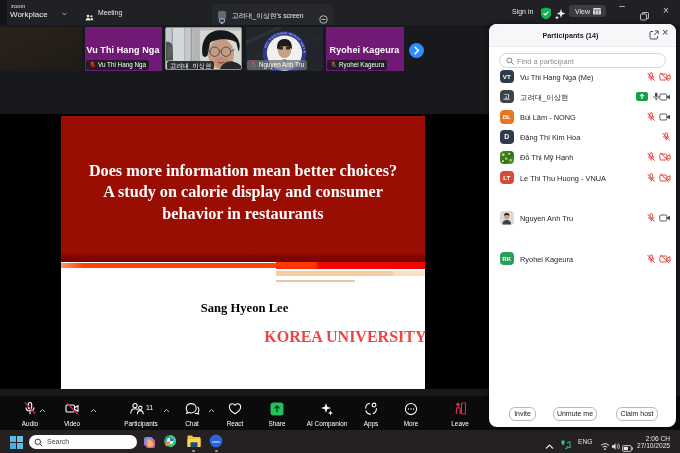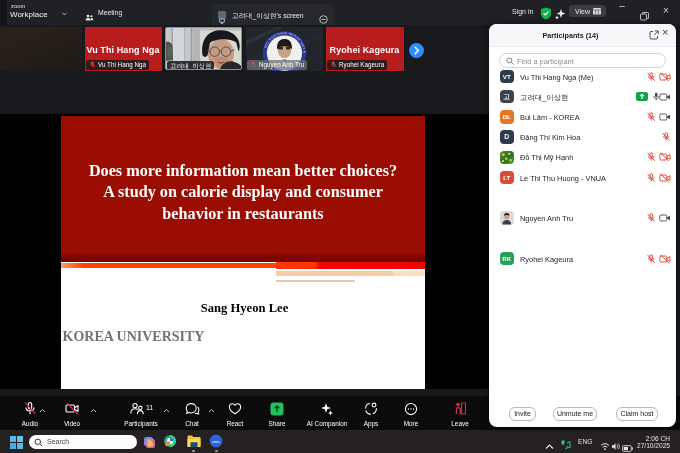--- a/index.html
+++ b/index.html
@@ -13,34 +13,34 @@
   .tchev{left:61px;top:9.5px;color:#cfcfcf;font-size:8px;}
   .tmeet{left:98px;top:9px;font-size:6.8px;color:#e8e8e8;}
   #tab{left:212px;top:4px;width:122px;height:21px;background:#26282d;border-radius:7px 7px 0 0;}
   .tabtxt{left:20px;top:7px;font-size:6.8px;color:#ececec;}
   .signin{left:512px;top:8px;font-size:7px;color:#e8e8e8;}
   .viewpill{left:569px;top:5px;width:37px;height:12px;background:#3a3c41;border-radius:3px;}
   .viewtxt{left:6px;top:2.5px;font-size:7px;color:#e8e8e8;}
   .wmin{left:613px;top:0px;width:18px;height:22px;color:#d0d0d0;font-size:10px;text-align:center;}
   
   #strip{left:0;top:25px;width:680px;height:89px;background:#17191c;}
-  .tile{top:2px;height:44px;background:#b91c1c;border-radius:0px;overflow:hidden;}
+  .tile{top:2px;height:44px;background:#701a75;border-radius:0px;overflow:hidden;}
   .bigname{width:100%;text-align:center;top:17.5px;font-size:9px;font-weight:bold;color:#fff;letter-spacing:.1px;}
   .lbl{left:1.5px;bottom:1.5px;height:9.5px;background:rgba(25,27,30,.88);border-radius:2.5px;color:#fff;font-size:6.3px;line-height:9.5px;padding:0 3px;white-space:nowrap;position:absolute;}
   
   #stage{left:0;top:113px;width:490px;height:276px;background:#000;}
   #slide{left:61px;top:3px;width:364px;height:273px;background:#fff;}
   .redblock{left:0;top:0px;width:364px;height:145.5px;background:linear-gradient(180deg,#990d03 0%,#990d03 94%,#840601 96%,#700200 100%);}
   .slidetitle{left:0;top:45.2px;width:364px;text-align:center;color:#fff;font-family:"Liberation Serif",serif;font-weight:bold;font-size:16.2px;line-height:21.2px;}
   .bar1{left:0;top:146.5px;width:364px;height:5px;background:linear-gradient(90deg,#ff9a66 0%,#ff4503 6%,#ff4503 100%);}
   .bar2{left:215px;top:145.5px;width:149px;height:7px;background:linear-gradient(90deg,#ff3508 0%,#ff3508 26%,#ee0700 29%,#ee0700 100%);}
   .bar3{left:215px;top:155.3px;width:149px;height:5px;background:linear-gradient(90deg,#f5cda4 0%,#f5cda4 78%,#f8dfc2 80%,#f8dfc2 100%);}
   .bar4{left:215px;top:163.8px;width:79px;height:2px;background:#e5c9a5;}
   .author{left:1.5px;top:184.5px;line-height:14px;width:364px;text-align:center;color:#000;font-family:"Liberation Serif",serif;font-weight:bold;font-size:12.6px;}
-  .univ{left:1.5px;top:213.5px;line-height:14px;width:364px;text-align:left;color:#737373;font-family:"Liberation Serif",serif;font-weight:bold;font-size:14px;}
+  .univ{left:1.5px;top:213.5px;line-height:14px;width:364px;text-align:right;color:#ef4444;font-family:"Liberation Serif",serif;font-weight:bold;font-size:16px;}
   
   #toolbar{left:0;top:396px;width:680px;height:34px;background:#0b0b0d;}
   .tbtn{top:3px;width:60px;height:30px;text-align:center;}
   .tlbl{width:100%;top:21px;font-size:6.4px;color:#fff;text-align:center;position:absolute;left:0;}
   .ticon{width:100%;top:2px;height:16px;position:absolute;left:0;line-height:12px;}
   .tchv{position:absolute;top:9px;line-height:0;}
   
   #taskbar{left:0;top:430px;width:680px;height:23px;background:#242120;}
   .traytxt{color:#e8e8e8;font-size:6.6px;}
   
@@ -399,21 +399,21 @@
           <path d="M2.6 4.2 C2.6 7.2 7.8 7.2 7.8 4.2" stroke="#4a4a52" stroke-width="0.9" fill="none"></path>
           <path d="M5.2 6.6 L5.2 8.6" stroke="#4a4a52" stroke-width="0.9"></path>
         </svg>
         <svg class="pic" style="left:170px" width="12" height="10" viewBox="0 0 12 10">
           <rect x="0.8" y="2" width="7" height="6" rx="1.2" fill="none" stroke="#4a4a52" stroke-width="0.9"></rect>
           <path d="M7.8 4.5 L11 2.7 L11 7.3 L7.8 5.5 Z" fill="#4a4a52"></path>
         </svg>
       </div>
 <div class="prow" style="top:82.9px">
         <div class="pav" style="left:11px;background:#e87722;font-size:6.2px;">BL</div>
-        <div class="pname">Bùi Lâm - KOREA</div>
+        <div class="pname">Bùi Lâm - NONG</div>
         <svg class="pic" style="left:157px" width="10" height="10" viewBox="0 0 10 10">
           <rect x="3.9" y="0.8" width="2.6" height="4.4" rx="1.3" fill="none" stroke="#d93b30" stroke-width="0.9"></rect>
           <path d="M2.6 4.2 C2.6 7.2 7.8 7.2 7.8 4.2" stroke="#d93b30" stroke-width="0.9" fill="none"></path>
           <path d="M5.2 6.6 L5.2 8.6" stroke="#d93b30" stroke-width="0.9"></path>
           <path d="M1.6 1 L8.6 8.6" stroke="#d93b30" stroke-width="0.95"></path>
         </svg>
         <svg class="pic" style="left:170px" width="12" height="10" viewBox="0 0 12 10">
           <rect x="0.8" y="2" width="7" height="6" rx="1.2" fill="none" stroke="#4a4a52" stroke-width="0.9"></rect>
           <path d="M7.8 4.5 L11 2.7 L11 7.3 L7.8 5.5 Z" fill="#4a4a52"></path>
         </svg>

